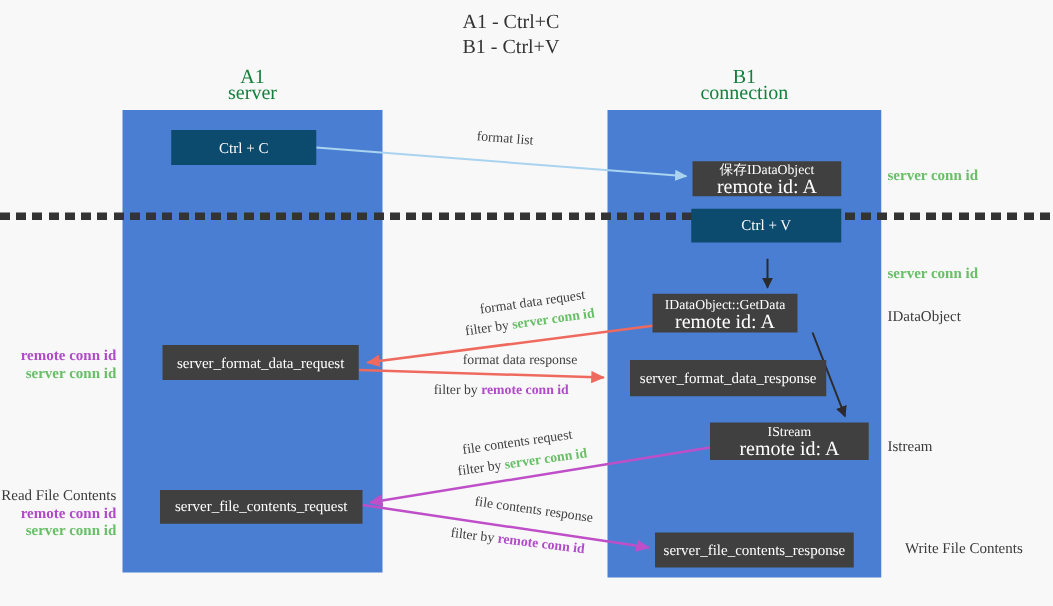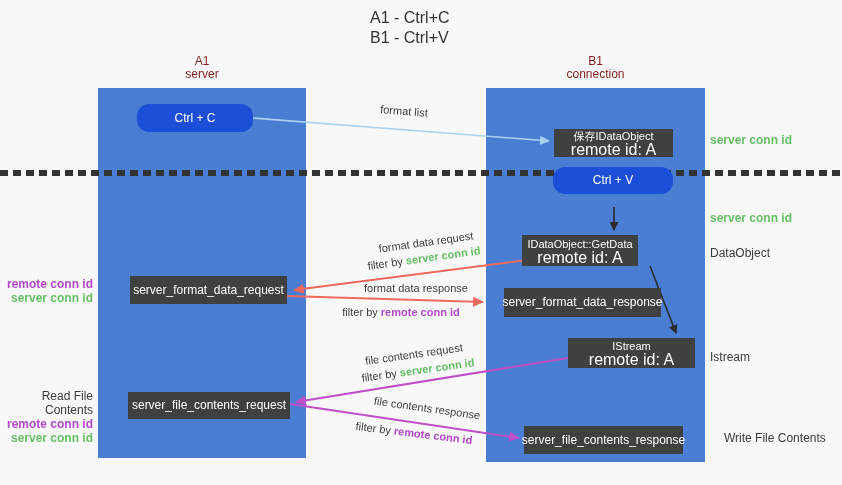--- a/index.html
+++ b/index.html
@@ -1,32 +1,32 @@
 <!DOCTYPE html>
 <html><head>
 <meta charset="utf-8">
 <style>
   html,body{margin:0;padding:0;background:#f8f8f8;}
   .canvas{
     position:relative;width:842px;height:485px;background:#f8f8f8;overflow:hidden;
-    font-family:Liberation Sans, sans-serif;color:#3b3b3b;
+    font-family:Liberation Serif, serif;color:#3b3b3b;
   }
   .abs{position:absolute;}
   .title{left:370px;top:8px;font-size:16px;line-height:20px;color:#333;}
   .lane{background:#4a7ed2;}
   .lane.left{left:98px;top:88px;width:208px;height:370px;}
   .lane.right{left:486px;top:88px;width:219px;height:374px;}
-  .lane-header{font-size:12px;line-height:13px;text-align:center;color:#7f1d1d;}
+  .lane-header{font-size:16px;line-height:13px;text-align:center;color:#15803d;}
   .lane-header.left{left:98px;top:55px;width:208px;}
   .lane-header.right{left:486px;top:55px;width:219px;}
   .dotted{left:0;top:170px;width:842px;height:6px;
     background:repeating-linear-gradient(90deg,#333 0 8px,transparent 8px 13px);}
   .box{display:flex;flex-direction:column;align-items:center;justify-content:center;
     color:#fff;text-align:center;font-size:12px;line-height:13px;}
-  .box.green{background:#1d4ed8;border-radius:12px;}
+  .box.green{background:#0c4a6e;}
   .box.orange{background:#404040;}
   .box .l2{font-size:16px;}
   .b-ctrlc{left:137px;top:104px;width:116px;height:28px;}
   .b-save{left:554px;top:129px;width:119px;height:28px;font-size:11px;}
   .b-ctrlv{left:553px;top:167px;width:120px;height:27px;}
   .b-getdata{left:522px;top:235px;width:116px;height:31px;font-size:11px;}
   .b-fmtreq{left:130px;top:276px;width:157px;height:28px;}
   .b-fmtresp{left:504px;top:288px;width:157px;height:29px;}
   .b-istream{left:568px;top:338px;width:127px;height:30px;font-size:11px;}
   .b-filereq{left:128px;top:392px;width:162px;height:27px;}
@@ -157,21 +157,21 @@
   </div>
 
   <div class="abs alabel al-8">file contents response</div>
   <div class="abs alabel al-9">
     <span>filter by</span>
     <span class="t-purple">remote conn id</span>
   </div>
 
   <div class="abs side-r bold-green" style="top:133px;">server conn id</div>
   <div class="abs side-r bold-green" style="top:211px;">server conn id</div>
-  <div class="abs side-r plain" style="top:246px;">DataObject</div>
+  <div class="abs side-r plain" style="top:246px;">IDataObject</div>
   <div class="abs side-r plain" style="top:350px;">Istream</div>
   <div class="abs side-r plain" style="top:431px;margin-left:14px;">Write File Contents</div>
 
   <div class="abs left-labels" style="top:277px;">
     <div class="t-purple">remote conn id</div>
     <div class="t-green">server conn id</div>
   </div>
   <div class="abs left-labels" style="top:389px;">
     <div class="plain">Read File Contents</div>
     <div class="t-purple">remote conn id</div>

